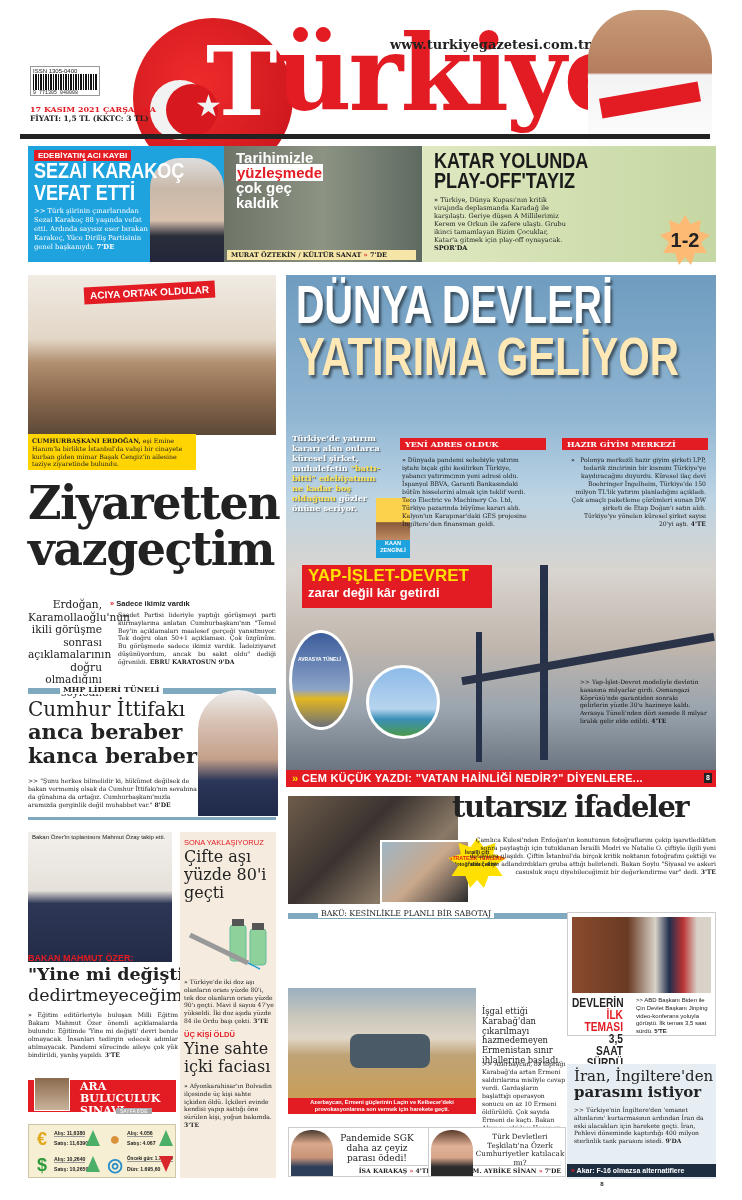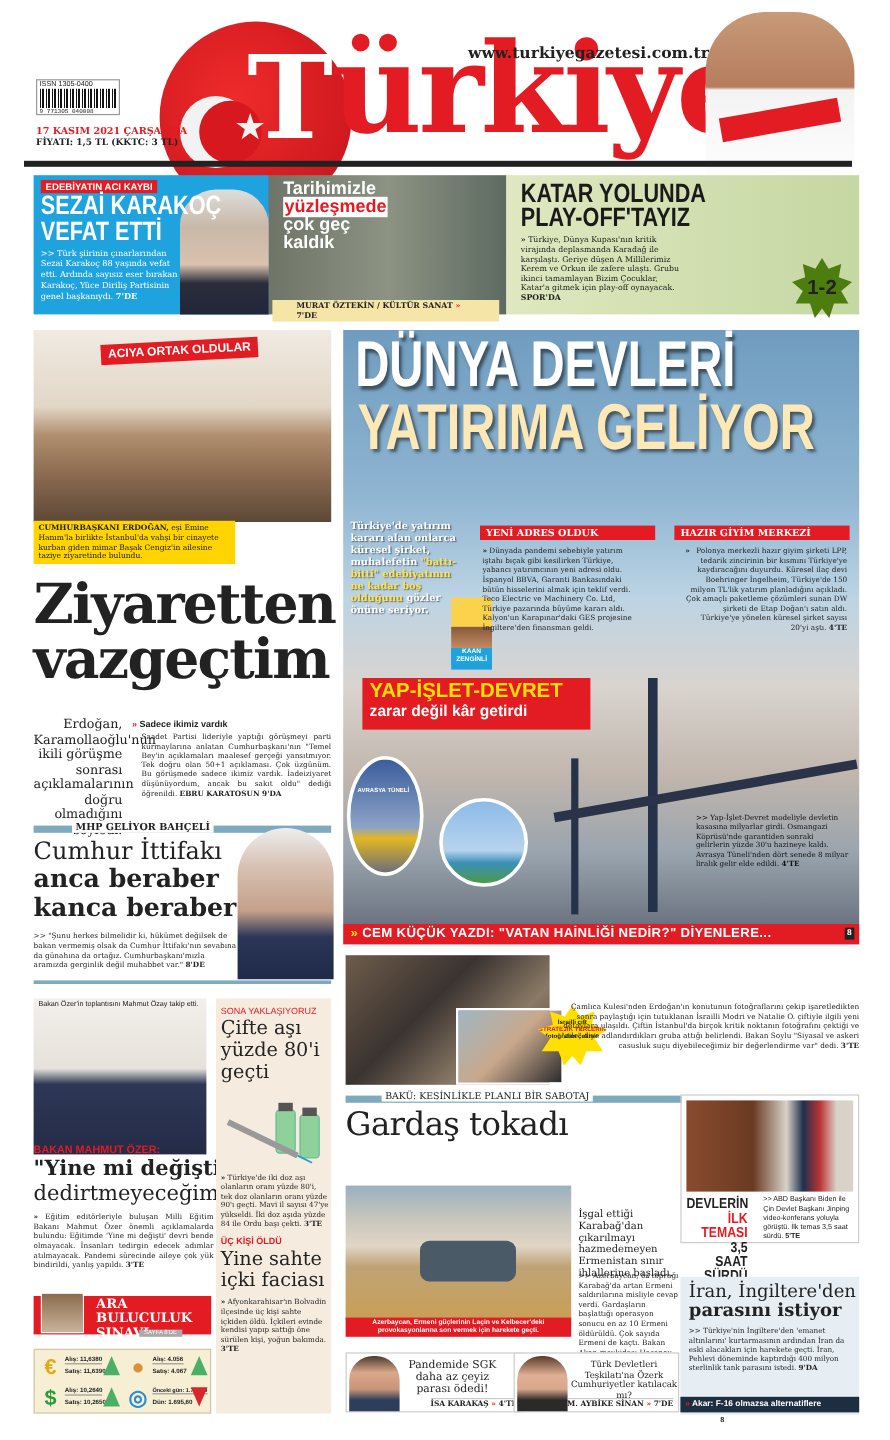--- a/index.html
+++ b/index.html
@@ -26,25 +26,25 @@
 #player{left:588px;top:10px;width:124px;height:250px;border-radius:50px 50px 10px 10px;background:linear-gradient(180deg,#c89a78 0,#b57d5d 25%,#f3f3f3 26%,#fff 60%,#eee 100%)}
 #player-stripe{left:600px;top:90px;width:100px;height:20px;background:#e31b23;transform:rotate(-10deg)}
 #karakoc{left:28px;top:146px;width:196px;height:116px;background:#1fa3de}
 #karakoc-kicker{left:34px;top:150px;background:#e31b23;color:#fff;font-size:8px;font-weight:bold;padding:1px 4px;font-family:"Liberation Sans",sans-serif}
 #karakoc-title{left:34px;top:160px;color:#fff;font-size:22px;line-height:22px;font-family:"Liberation Sans",sans-serif;font-weight:bold;transform:scaleX(.82);transform-origin:left top;width:200px}
 #karakoc-body{left:34px;top:207px;width:118px;color:#fff;font-size:6.8px;line-height:9px}
 #karakoc-photo{left:150px;top:158px;width:74px;height:104px;background:linear-gradient(180deg,#ddd 0,#c9b8a8 30%,#d9c2ae 60%,#2a2d3a 75%,#23263a 100%);border-radius:30px 30px 0 0}
 #tarih{left:224px;top:146px;width:198px;height:116px;background:linear-gradient(90deg,#6e7568,#8c9383 50%,#5e6a61)}
 #tarih-title{left:236px;top:150px;color:#fff;font-size:15px;line-height:15px;font-family:"Liberation Sans",sans-serif;font-weight:bold}
 #tarih-title .red{color:#e31b23;background:#fff;padding:0 1px}
-#tarih-foot{left:227px;top:250px;width:189px;background:#f5e6a8;font-size:6.5px;font-weight:bold;padding:1px 20px;color:#222}
+#tarih-foot{left:227px;top:250px;width:189px;background:#f5e6a8;font-size:6.5px;font-weight:bold;padding:1px 4px;color:#222}
 #katar{left:422px;top:146px;width:294px;height:116px;background:linear-gradient(90deg,#dfe8c0,#c5d7a2)}
 #katar-title{left:434px;top:151px;font-size:22px;line-height:20px;font-family:"Liberation Sans",sans-serif;font-weight:bold;color:#1a1a1a;transform:scaleX(.82);transform-origin:left top;width:240px}
 #katar-body{left:434px;top:196px;width:140px;font-size:6.5px;line-height:8px;color:#222}
-#score{left:660px;top:215px;width:50px;height:50px;background:#4d7c0f;clip-path:polygon(50% 0,61% 18%,82% 10%,78% 32%,100% 40%,82% 55%,94% 76%,70% 76%,62% 100%,50% 84%,38% 100%,30% 76%,6% 76%,18% 55%,0 40%,22% 32%,18% 10%,39% 18%);display:flex;align-items:center;justify-content:center;font-family:"Liberation Sans",sans-serif;font-weight:bold;font-size:17px}
+#score{left:660px;top:215px;width:50px;height:50px;background:#fdba74;clip-path:polygon(50% 0,61% 18%,82% 10%,78% 32%,100% 40%,82% 55%,94% 76%,70% 76%,62% 100%,50% 84%,38% 100%,30% 76%,6% 76%,18% 55%,0 40%,22% 32%,18% 10%,39% 18%);display:flex;align-items:center;justify-content:center;font-family:"Liberation Sans",sans-serif;font-weight:bold;font-size:20px}
 
 #erdogan-photo{left:28px;top:275px;width:248px;height:160px;background:linear-gradient(180deg,#f0ebe3 0,#e2d6c6 40%,#b08e6e 55%,#8c6b50 75%,#5c4836 100%)}
 #acia{left:84px;top:284px;background:#e31b23;color:#fff;font-size:10px;font-weight:bold;text-align:center;line-height:11px;padding:3px 6px;transform:rotate(-3deg)}
 #caption-yellow{left:28px;top:434px;width:168px;height:36px;background:#ffd400;padding:3px 4px;font-size:6.3px;line-height:7.8px}
 #ziyaret{left:28px;top:480px;width:250px;font-weight:bold;font-size:46px;line-height:46px;letter-spacing:-1.5px}
 #ziyaret-deck{left:28px;top:598px;width:74px;text-align:right;font-size:10.6px;line-height:12.5px}
 #ziyaret-sub{left:110px;top:599px;font-size:7.5px;font-weight:bold;font-family:"Liberation Sans",sans-serif}
 #ziyaret-body{left:118px;top:611px;width:158px;font-size:6.1px;line-height:7.8px;text-align:justify}
 #mhp-rule{left:28px;top:688px;width:248px;height:6px;background:#7fa9bf}
 #mhp-kicker{left:60px;top:684px;background:#fff;padding:0 3px;font-size:8px;font-weight:bold;font-family:"DejaVu Serif",serif}
@@ -184,21 +184,21 @@
 <div id="erdogan-photo" class="abs"></div>
 <div id="acia" class="abs ssans">ACIYA ORTAK OLDULAR</div>
 <div id="caption-yellow" class="abs"><b>CUMHURBAŞKANI ERDOĞAN,</b><span> eşi Emine Hanım'la birlikte İstanbul'da vahşi bir cinayete kurban giden mimar Başak Cengiz'in ailesine taziye ziyaretinde bulundu.</span></div>
 
 <div id="ziyaret" class="abs serif">Ziyaretten vazgeçtim</div>
 <div id="ziyaret-deck" class="abs">Erdoğan, Karamollaoğlu'nun ikili görüşme sonrası açıklamalarının doğru olmadığını söyledi.</div>
 <div id="ziyaret-sub" class="abs"><span class="chev">»</span> <span>Sadece ikimiz vardık</span></div>
 <div id="ziyaret-body" class="abs"><span>Saadet Partisi lideriyle yaptığı görüşmeyi parti kurmaylarına anlatan Cumhurbaşkanı'nın "Temel Bey'in açıklamaları maalesef gerçeği yansıtmıyor. Tek doğru olan 50+1 açıklaması. Çok üzgünüm. Bu görüşmede sadece ikimiz vardık. İadeiziyaret düşünüyordum, ancak bu sakıt oldu" dediği öğrenildi.</span> <b>EBRU KARATOSUN 9'DA</b></div>
 
 <div id="mhp-rule" class="abs"></div>
-<div id="mhp-kicker" class="abs">MHP GELİYOR BAHÇELİ</div>
+<div id="mhp-kicker" class="abs">MHP LİDERİ TÜNELİ</div>
 <div id="bahceli-photo" class="abs"></div>
 <div id="cumhur1" class="abs">Cumhur İttifakı</div>
 <div id="cumhur2" class="abs" style="width:172px">anca beraber kanca beraber</div>
 <div id="cumhur-body" class="abs"><span>&gt;&gt; "Şunu herkes bilmelidir ki, hükümet değilsek de bakan vermemiş olsak da Cumhur İttifakı'nın sevabına da günahına da ortağız. Cumhurbaşkanı'mızla aramızda gerginlik değil muhabbet var."</span> <b>8'DE</b></div>
 <div id="left-rule2" class="abs"></div>
 
 <div id="ozer-photo" class="abs"></div>
 <div id="ozer-cap" class="abs">Bakan Özer'in toplantısını Mahmut Özay takip etti.</div>
 <div id="ozer-kicker" class="abs">BAKAN MAHMUT ÖZER:</div>
 <div id="ozer-title" class="abs">"Yine mi değişti"</div>
@@ -277,27 +277,27 @@
 <div id="cem" class="abs"><span class="chev" style="color:#ffe000">»</span> <span>CEM KÜÇÜK YAZDI: "VATAN HAİNLİĞİ NEDİR?" DİYENLERE...</span><span id="cem-page">8</span></div>
 
 <div id="kar-photo" class="abs"></div>
 <div id="kar-inset" class="abs"></div>
 <div id="kar-star" class="abs">
   <div>İsrailli çift</div>
   <div class="r">STRATEJİK YERLERİN</div>
   <div>fotoğrafını çekmiş</div>
 </div>
 <div id="kar-title" class="abs">
+  <div>tutarsız ifadeler</div>
 </div>
 <div id="kar-body" class="abs"><span>Çamlıca Kulesi'nden Erdoğan'ın konutunun fotoğraflarını çekip işaretledikten sonra paylaştığı için tutuklanan İsrailli Modri ve Natalie O. çiftiyle ilgili yeni detaylara ulaşıldı. Çiftin İstanbul'da birçok kritik noktanın fotoğrafını çektiği ve "aile" diye adlandırdıkları gruba attığı belirlendi. Bakan Soylu "Siyasal ve askeri casusluk suçu diyebileceğimiz bir değerlendirme var" dedi.</span> <b>3'TE</b></div>
 
 <div id="baku-rule" class="abs"></div>
 <div id="baku-kicker" class="abs">BAKÜ: KESİNLİKLE PLANLI BİR SABOTAJ</div>
 <div id="erm-title" class="abs">
-  <div>Gardaş tokadı</div>
 </div>
 <div id="tank-photo" class="abs"></div>
 <div id="tank" class="abs"></div>
 <div id="tank-cap" class="abs">Azerbaycan, Ermeni güçlerinin Laçin ve Kelbecer'deki provokasyonlarına son vermek için harekete geçti.</div>
 <div id="erm-deck" class="abs">İşgal ettiği Karabağ'dan çıkarılmayı hazmedemeyen Ermenistan sınır ihlallerine başladı.</div>
 <div id="erm-body" class="abs"><span>&gt;&gt; Azerbaycan, öz toprağı Karabağ'da artan Ermeni saldırılarına misliyle cevap verdi. Gardaşların başlattığı operasyon sonucu en az 10 Ermeni öldürüldü. Çok sayıda Ermeni de kaçtı. Bakan Akar, mevkidaşı Hasanov ile görüşüp "Yanınızdayız" dedi.</span> <b>9'DA</b></div>
 
 <div id="col1" class="col">
   <div class="col-face" style="background:linear-gradient(180deg,#4a3a2e 0,#d9a88a 30%,#c99478 60%,#2d3e5a 80%)"></div>
   <div class="col-title" style="left:44px;width:88px">Pandemide SGK daha az çeyiz parası ödedi!</div>

